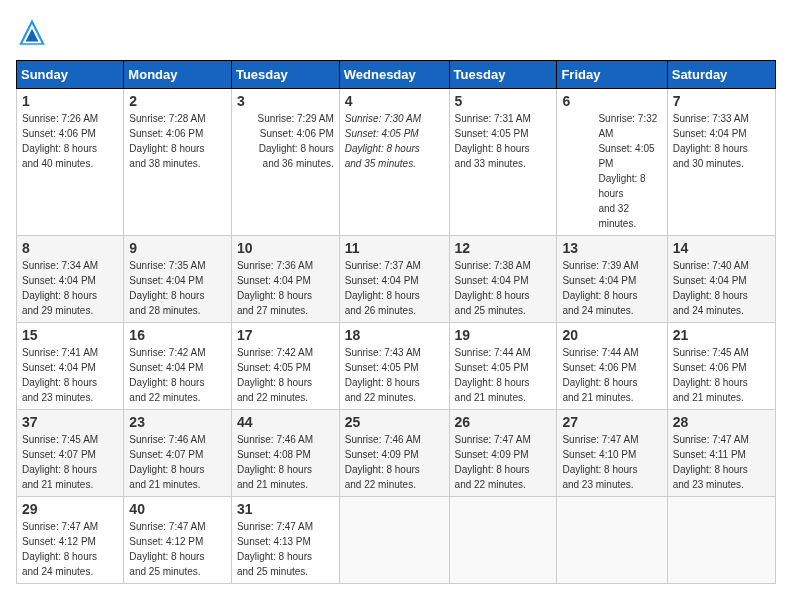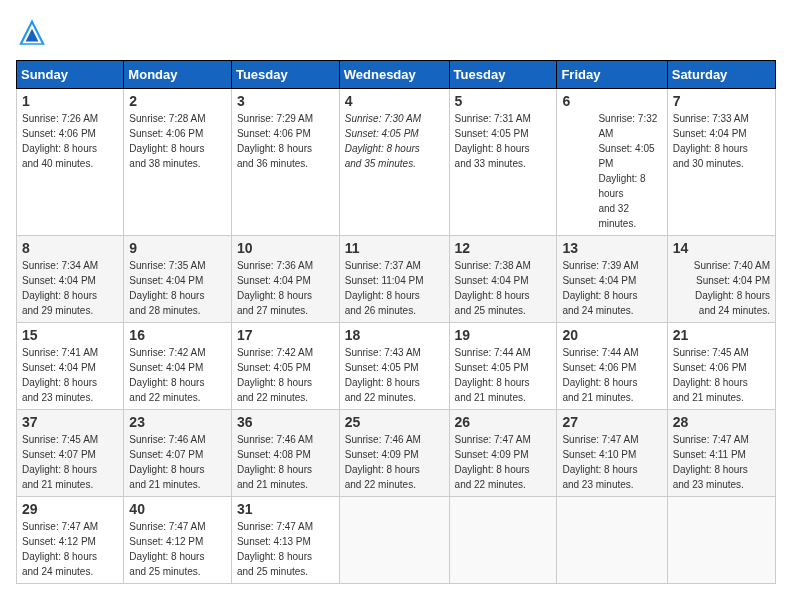--- a/index.html
+++ b/index.html
@@ -137,21 +137,21 @@
         </td>
         <td>
           <span class="day-num">2</span>
           <div class="day-info" style="white-space: pre-line;">Sunrise: 7:28 AM
 Sunset: 4:06 PM
 Daylight: 8 hours
 and 38 minutes.</div>
         </td>
         <td>
           <span class="day-num">3</span>
-          <div class="day-info" style="white-space: pre-line;">Sunrise: 7:29 AM
+          <div class="day-info" style="white-space: pre-line; text-align: right;">Sunrise: 7:29 AM
 Sunset: 4:06 PM
 Daylight: 8 hours
 and 36 minutes.</div>
         </td>
         <td>
           <span class="day-num">4</span>
           <div class="day-info" style="white-space: pre-line; font-style: italic;">Sunrise: 7:30 AM
 Sunset: 4:05 PM
 Daylight: 8 hours
 and 35 minutes.</div>
@@ -196,41 +196,41 @@
         <td>
           <span class="day-num">10</span>
           <div class="day-info" style="white-space: pre-line;">Sunrise: 7:36 AM
 Sunset: 4:04 PM
 Daylight: 8 hours
 and 27 minutes.</div>
         </td>
         <td>
           <span class="day-num">11</span>
           <div class="day-info" style="white-space: pre-line;">Sunrise: 7:37 AM
-Sunset: 11:04 PM
+Sunset: 4:04 PM
 Daylight: 8 hours
 and 26 minutes.</div>
         </td>
         <td>
           <span class="day-num">12</span>
           <div class="day-info" style="white-space: pre-line;">Sunrise: 7:38 AM
 Sunset: 4:04 PM
 Daylight: 8 hours
 and 25 minutes.</div>
         </td>
         <td>
           <span class="day-num">13</span>
           <div class="day-info" style="white-space: pre-line;">Sunrise: 7:39 AM
 Sunset: 4:04 PM
 Daylight: 8 hours
 and 24 minutes.</div>
         </td>
         <td>
           <span class="day-num">14</span>
-          <div class="day-info" style="white-space: pre-line; text-align: right;">Sunrise: 7:40 AM
+          <div class="day-info" style="white-space: pre-line;">Sunrise: 7:40 AM
 Sunset: 4:04 PM
 Daylight: 8 hours
 and 24 minutes.</div>
         </td>
       </tr>
       <tr>
         <td>
           <span class="day-num">15</span>
           <div class="day-info" style="white-space: pre-line;">Sunrise: 7:41 AM
 Sunset: 4:04 PM
@@ -289,21 +289,21 @@
 and 21 minutes.</div>
         </td>
         <td>
           <span class="day-num">23</span>
           <div class="day-info" style="white-space: pre-line;">Sunrise: 7:46 AM
 Sunset: 4:07 PM
 Daylight: 8 hours
 and 21 minutes.</div>
         </td>
         <td>
-          <span class="day-num">36</span>
+          <span class="day-num">44</span>
           <div class="day-info" style="white-space: pre-line;">Sunrise: 7:46 AM
 Sunset: 4:08 PM
 Daylight: 8 hours
 and 21 minutes.</div>
         </td>
         <td>
           <span class="day-num">25</span>
           <div class="day-info" style="white-space: pre-line;">Sunrise: 7:46 AM
 Sunset: 4:09 PM
 Daylight: 8 hours

